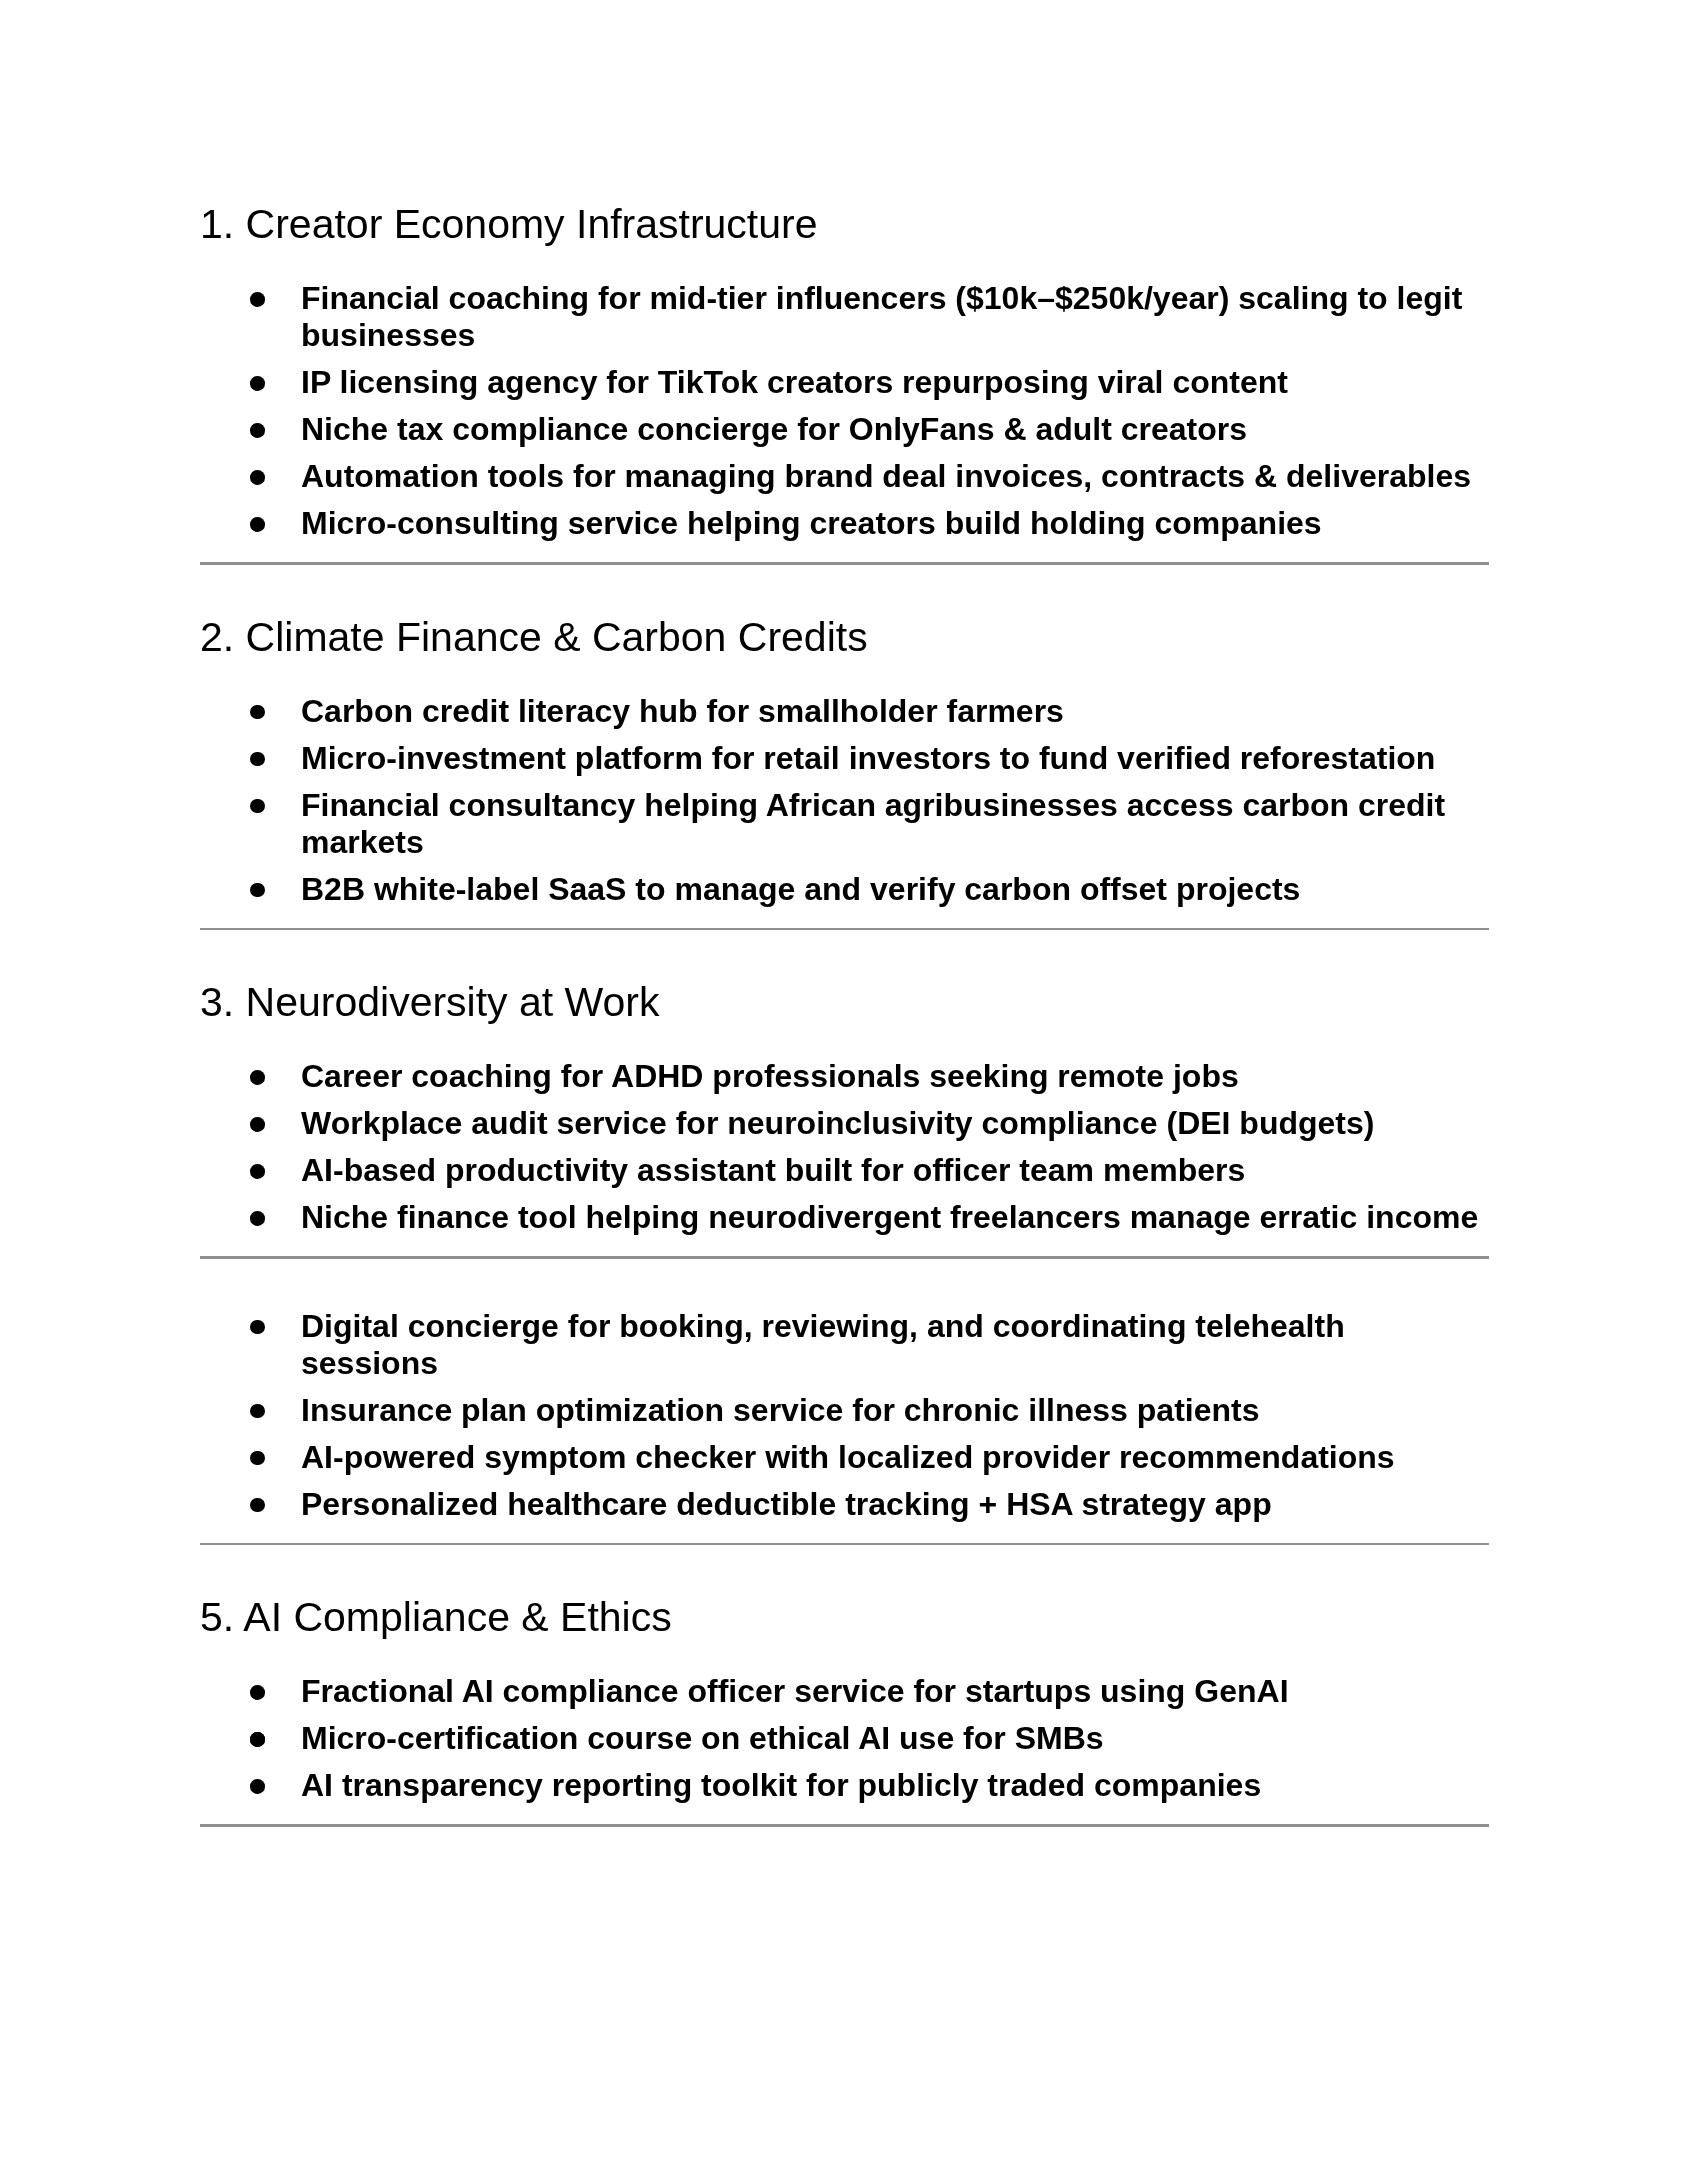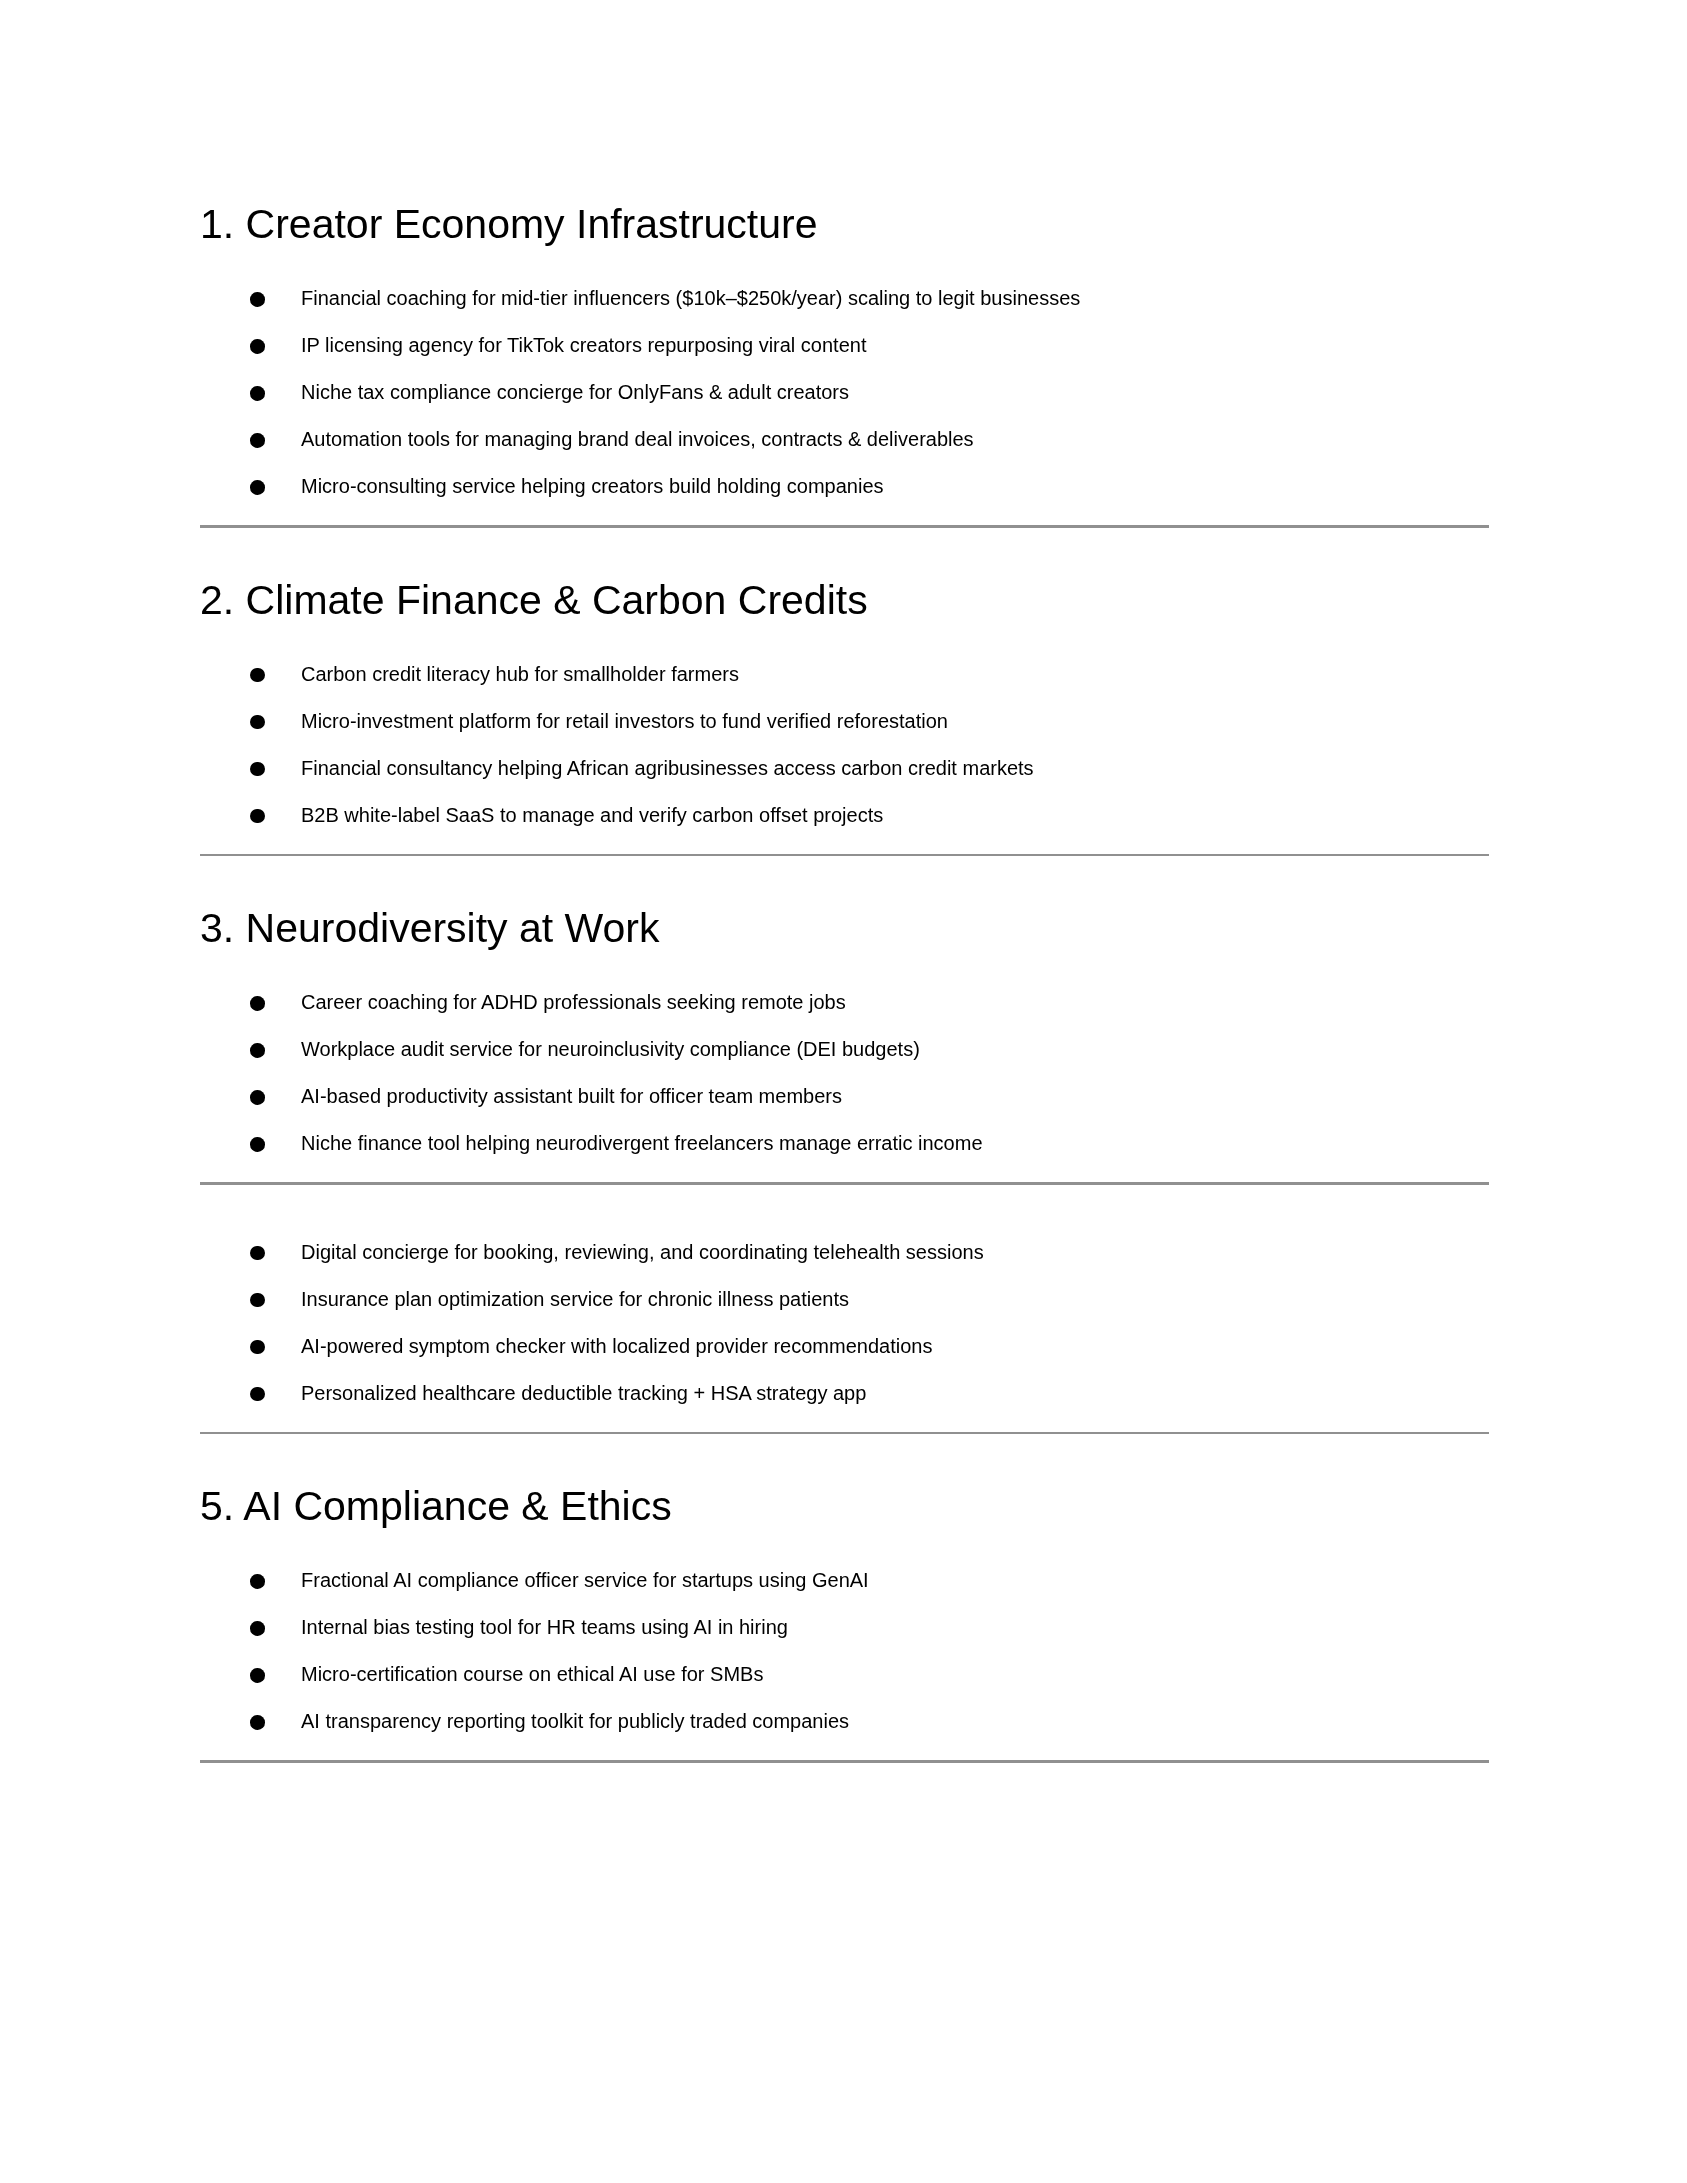--- a/index.html
+++ b/index.html
@@ -30,24 +30,25 @@
     margin: 0;
     color: var(--text-color);
   }
   .bullet-list {
     list-style: none;
     margin: 33px 0 0 0;
     padding: 0;
   }
   .list-item {
     position: relative;
-    font-size: 20px;
+    font-size: 32px;
     line-height: 37px;
     margin: 0 0 10px 0;
     padding-left: 101px;
+    font-weight: bold;
   }
   .bullet-icon {
     position: absolute;
     left: 50px;
     top: 12px;
     width: 14.6px;
     height: 14.6px;
     border-radius: 50%;
     background: var(--bullet-color);
   }
@@ -103,21 +104,21 @@
       <li class="list-item"><span class="bullet-icon"></span><span>AI-powered symptom checker with localized provider recommendations</span></li>
       <li class="list-item"><span class="bullet-icon"></span><span>Personalized healthcare deductible tracking + HSA strategy app</span></li>
     </ul>
     <div class="section-divider"></div>
   </section>
 
   <section>
     <h2 class="section-heading">5. AI Compliance &amp; Ethics</h2>
     <ul class="bullet-list">
       <li class="list-item"><span class="bullet-icon"></span><span>Fractional AI compliance officer service for startups using GenAI</span></li>
-      <li class="list-item"><span class="bullet-icon"></span><span>Internal bias testing tool for HR teams using AI in hiring</span></li>
+      <li class="list-item"><span class="bullet-icon"></span></li>
       <li class="list-item"><span class="bullet-icon"></span><span>Micro-certification course on ethical AI use for SMBs</span></li>
       <li class="list-item"><span class="bullet-icon"></span><span>AI transparency reporting toolkit for publicly traded companies</span></li>
     </ul>
     <div class="section-divider"></div>
   </section>
 
 </div>
 
 
 </body></html>

